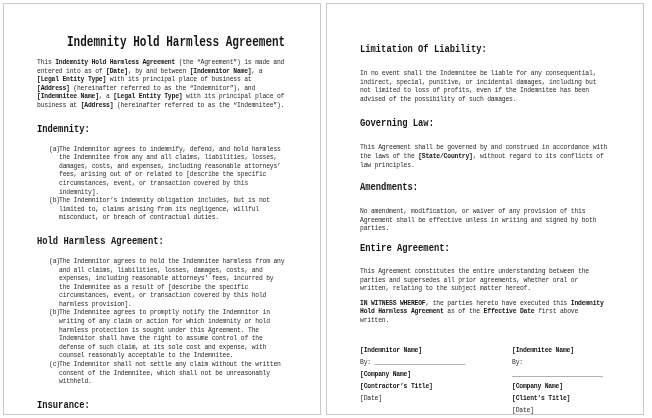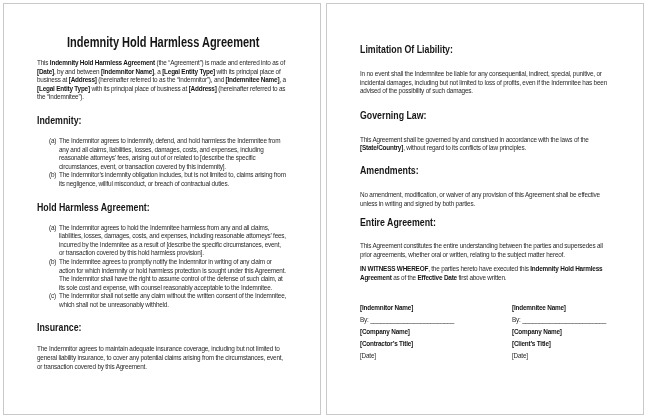--- a/index.html
+++ b/index.html
@@ -7,21 +7,21 @@
   body {
     font-family:"Liberation Sans", sans-serif;
     color:#1f1f1f;
     -webkit-font-smoothing:antialiased;
   }
   .canvas { position:relative; width:652px; height:418px; background:#ffffff; overflow:hidden; }
 
   .page {
     position:absolute; top:3px; width:318px; height:412px;
     background:#ffffff; border:1px solid #c9c9c9;
-    padding:0 33px; overflow:hidden;
+    padding:0 33px; overflow:hidden;font-family:Liberation Mono, monospace;
   }
   .page-1 { left:3px; }
   .page-2 { left:326px; }
 
   .doc-title {
     margin-top:30px;
     font-size:14.5px; font-weight:bold; color:#161616;
     text-align:center; white-space:nowrap;
     transform:scaleX(0.76); transform-origin:50% 50%;
   }

